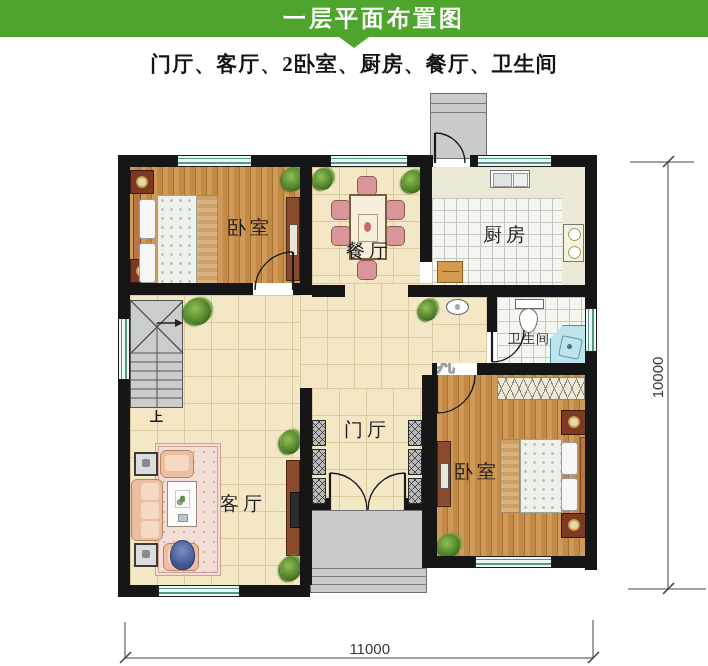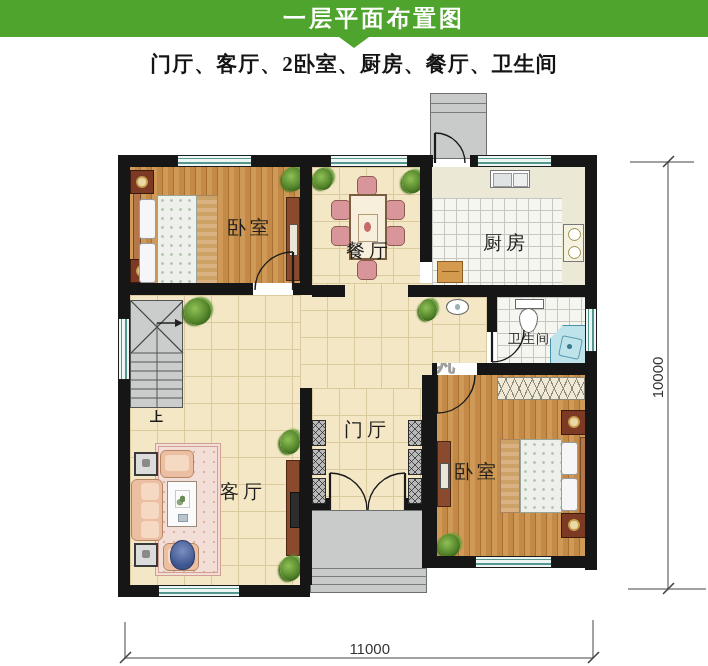--- a/index.html
+++ b/index.html
@@ -274,24 +274,24 @@
     <line x1="668" y1="162" x2="668" y2="589"></line>
     <line x1="630" y1="162" x2="694" y2="162"></line>
       <line x1="628" y1="589" x2="706" y2="589"></line>
     <line x1="663" y1="167" x2="674" y2="156" stroke-width="1.6"></line>
       <line x1="663" y1="594" x2="674" y2="583" stroke-width="1.6"></line>
   </g>
 </svg>
 
 <div class="abs lab" style="left:250px;top:228px">卧室</div>
 <div class="abs lab" style="left:369px;top:251px">餐厅</div>
-<div class="abs lab" style="left:506px;top:243px">厨房</div>
+<div class="abs lab" style="left:506px;top:235px">厨房</div>
 <div class="abs lab sm" style="left:529px;top:339px">卫生间</div>
 <div class="abs lab" style="left:367px;top:430px">门厅</div>
-<div class="abs lab" style="left:243px;top:492px">客厅</div>
+<div class="abs lab" style="left:243px;top:504px">客厅</div>
 <div class="abs lab" style="left:477px;top:472px">卧室</div>
 
 <div class="abs dim" style="left:330px;top:640px;width:60px;text-align:right">11000</div>
 <div class="abs dim" style="left:627px;top:369px;width:60px;text-align:center;transform:rotate(-90deg)">10000</div>
 
 <div id="wm">
   <div class="abs" id="wmc">
     <div class="abs sw"></div>
       <div class="abs b1"></div>
       <div class="abs b2"></div>

